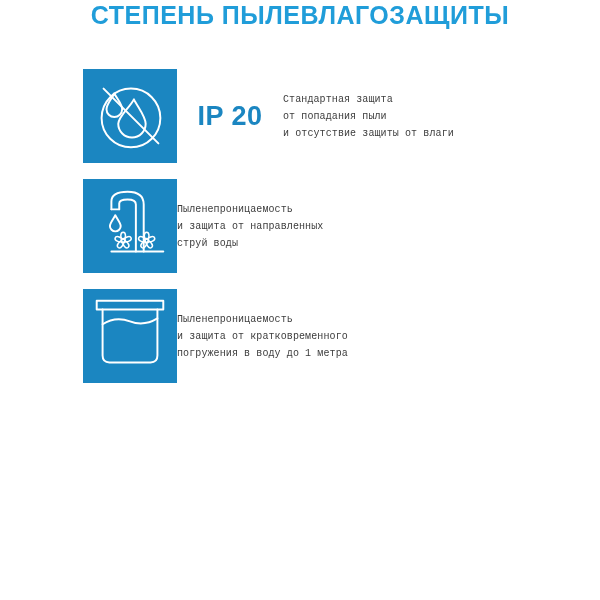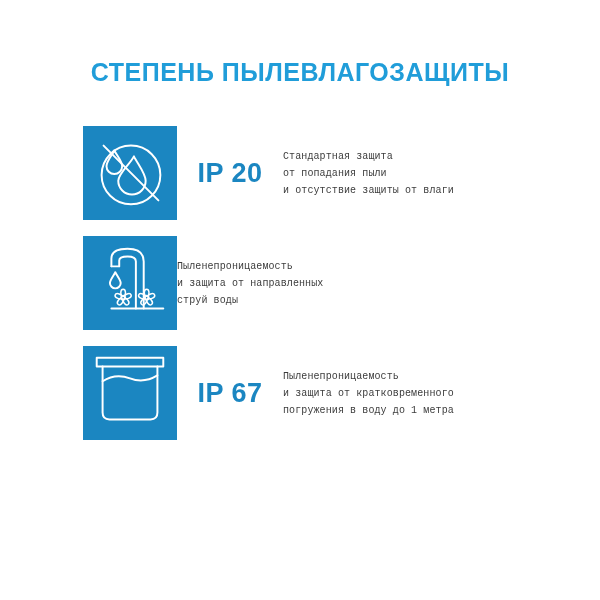--- a/index.html
+++ b/index.html
@@ -5,21 +5,21 @@
   * { box-sizing: border-box; }
   html, body { margin: 0; padding: 0; }
   body {
     width: 600px; height: 600px;
     background: var(--background, #ffffff);
     font-family: "Liberation Sans", sans-serif;
     overflow: hidden;
   }
   .page { width: 600px; height: 600px; position: relative; }
   .title {
-    margin: 0; padding-top: 57px;
+    margin: 0; 
     text-align: center;
     font-size: 25px; line-height: 30px; font-weight: 700;
     letter-spacing: 0.5px;
     color: var(--title-blue, #209dd9);
   }
   .rows {
     margin: 39px 0 0 83px;
     display: flex; flex-direction: column; gap: 16px;
   }
   .row { display: flex; align-items: center; }
@@ -106,20 +106,19 @@
     <div class="row">
       <div class="tile">
         <svg viewBox="0 0 96 96">
           <g fill="none" stroke="#ffffff" stroke-width="2" stroke-linecap="round" stroke-linejoin="round">
             <rect x="14" y="12" width="68" height="9"></rect>
             <path d="M20 21 V68 q0 7 7 7 h42 q7 0 7 -7 V21"></path>
             <path d="M20 36 Q33 27.5 48 33 Q62 38.5 76 30"></path>
           </g>
         </svg>
       </div>
-      <div class="ip-label">IP 67</div>
       <div class="desc">Пыленепроницаемость
 и защита от кратковременного
 погружения в воду до 1 метра</div>
     </div>
 
   </div>
 </div>
 
 </body></html>

